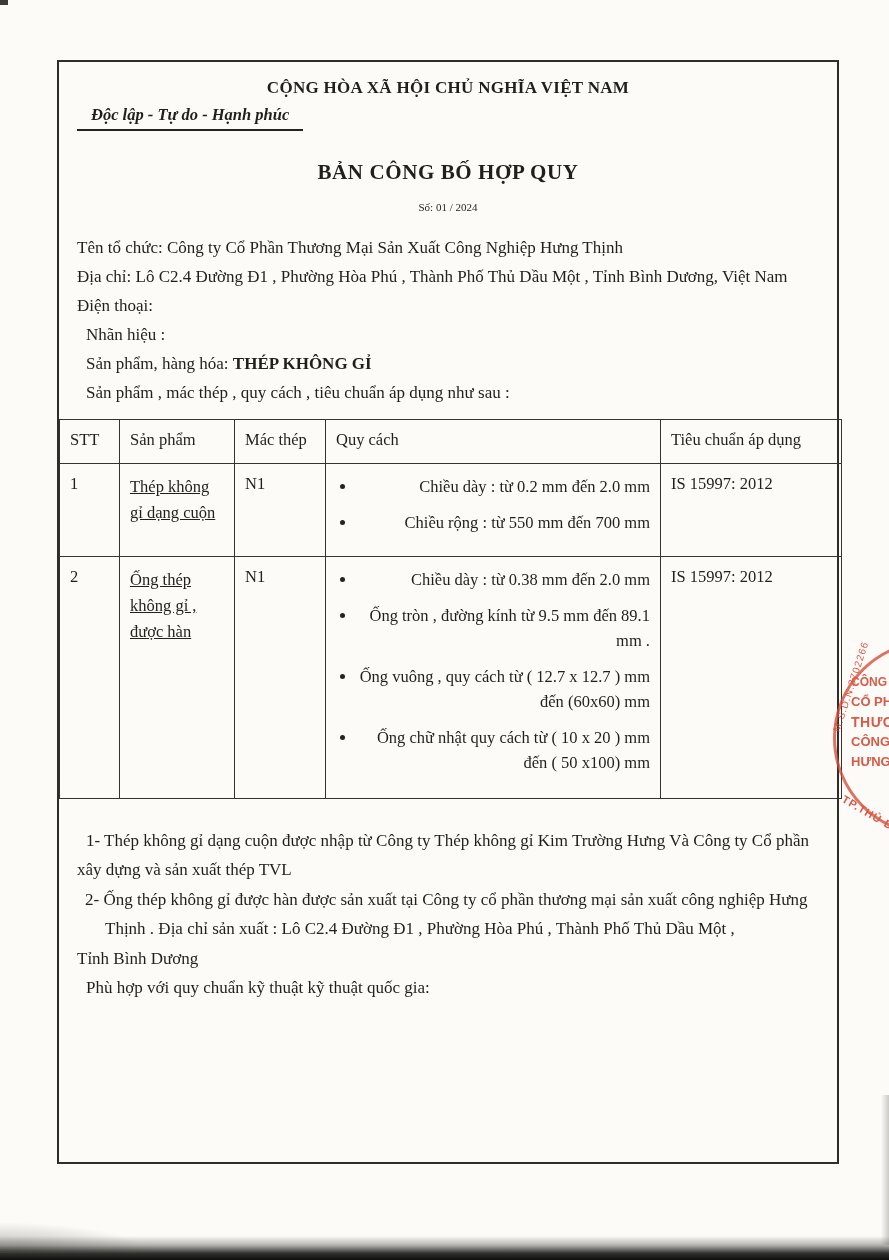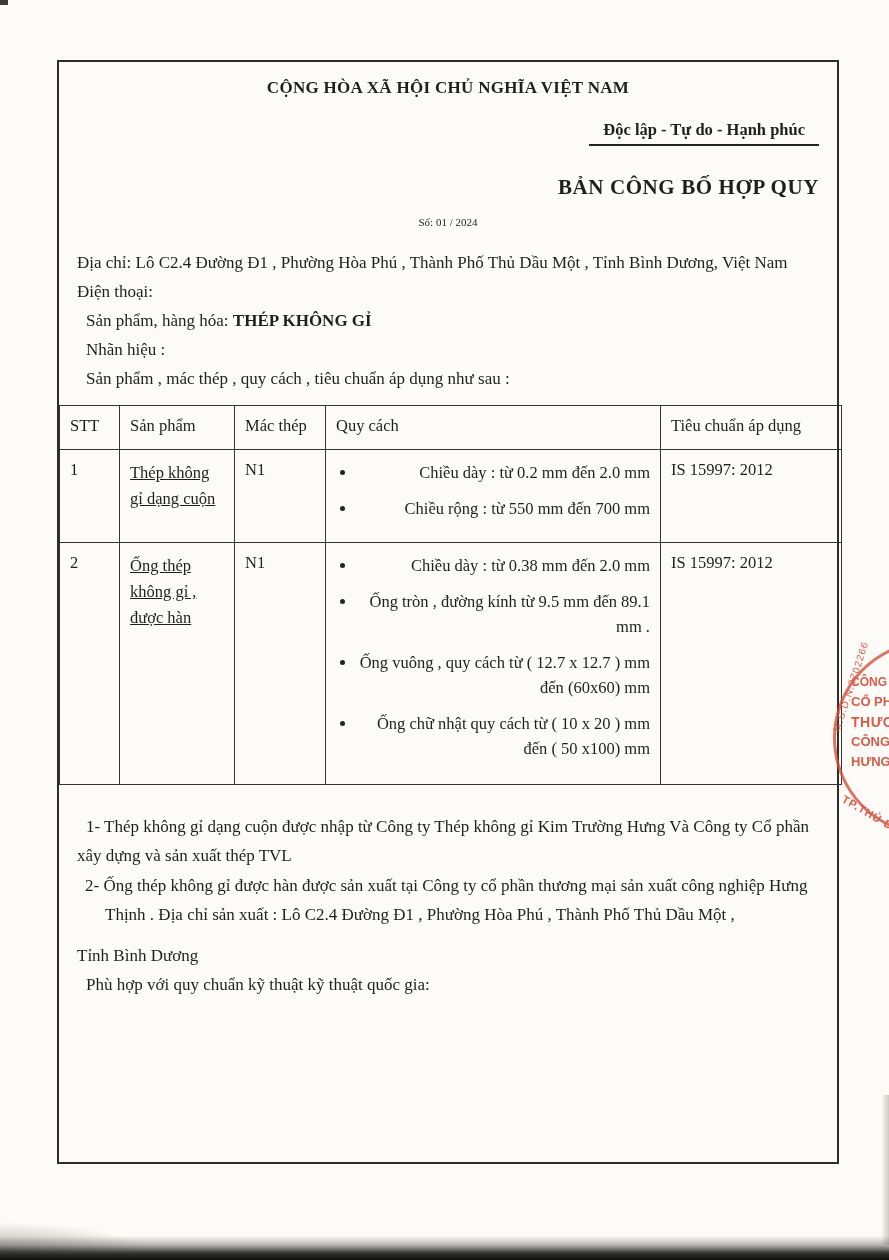--- a/index.html
+++ b/index.html
@@ -12,25 +12,25 @@
   }
   .corner-speck { position:absolute; left:0; top:0; width:8px; height:5px; background:#3c3b38; }
 
   .frame {
     position:absolute; left:57px; top:60px; width:782px; height:1104px;
     border:2px solid #2e2d2a;
   }
   .content { padding:15px 18px 0 18px; font-size:17px; }
 
   .nat-header { text-align:center; font-weight:bold; font-size:17px; letter-spacing:.3px; line-height:22px; }
-  .motto-wrap { text-align:right; margin-top:20px; }
+  .motto-wrap { text-align:left; margin-top:5px;font-style:italic; }
   .motto { display:inline-block; font-weight:bold; font-size:16.5px; line-height:22px;
            border-bottom:2px solid #23221f; padding:0 14px 3px 14px; }
 
-  .title { text-align:right; font-weight:bold; font-size:21px; letter-spacing:.6px; margin-top:28px; line-height:26px; }
+  .title { text-align:center; font-weight:bold; font-size:21px; letter-spacing:.6px; margin-top:28px; line-height:26px; }
   .doc-no { text-align:center; font-size:11px; margin-top:11px; line-height:22px; }
 
   .para-block { margin-top:15px; }
   .line { line-height:29px; }
   .indent { padding-left:9px; }
   .bold { font-weight:bold; }
 
   table.doc-table {
     border-collapse:collapse; table-layout:fixed;
     width:calc(100% + 36px); margin:12px -18px 0 -18px;
@@ -52,21 +52,21 @@
   .cell-mt  { text-align:center; }
   .cell-sp  { text-align:justify; line-height:26px;text-decoration:underline; }
   .cell-qc  { padding-left:22px; padding-right:24px; }
   .qc-item { display:flex; margin-bottom:11px; line-height:25px;text-align:right; }
   .qc-dot { flex:none; width:5px; height:5px; border-radius:50%; background:#24231f; margin:10px 14px 0 4px; }
   .qc-text { flex:1; }
 
   .notes { margin-top:27px; }
   .note1 { line-height:29px; text-indent:9px; }
   .note2 { line-height:29px; padding-left:28px; text-indent:-20px; margin-top:1px; }
-  .province { line-height:29px; margin-top:12px; }
+  .province { line-height:29px; margin-top:1px; }
   .conf-intro { line-height:29px; text-indent:9px; }
   .conformity { line-height:29px; margin:2px -16px 0 -16px; text-indent:25px; text-align:justify; }
 
   
   .stamp { position:absolute; left:833px; top:640px; width:196px; height:196px;
            color:#d64e3a; font-family:"Liberation Sans","DejaVu Sans",sans-serif; opacity:.92; }
   .stamp-ring { position:absolute; inset:0; border:3px solid rgba(214,78,58,.85); border-radius:50%; }
   .stamp-lines { position:absolute; left:18px; top:32px; font-weight:bold; line-height:20px; }
   .stamp-lines .s1 { font-size:12px; }
   .stamp-lines .s2 { font-size:13px; }
@@ -97,24 +97,25 @@
 
       <div class="nat-header">CỘNG HÒA XÃ HỘI CHỦ NGHĨA VIỆT NAM</div>
       <div class="motto-wrap">
         <span class="motto">Độc lập - Tự do - Hạnh phúc</span>
       </div>
 
       <div class="title">BẢN CÔNG BỐ HỢP QUY</div>
       <div class="doc-no">Số: 01 / 2024</div>
 
       <div class="para-block">
+        <div class="line">Tên tổ chức: Công ty Cổ Phần Thương Mại Sản Xuất Công Nghiệp Hưng Thịnh</div>
         <div class="line">Địa chỉ: Lô C2.4 Đường Đ1 , Phường Hòa Phú , Thành Phố Thủ Dầu Một , Tỉnh Bình Dương, Việt Nam</div>
         <div class="line">Điện thoại:</div>
+        <div class="line indent">Nhãn hiệu :</div>
         <div class="line indent"><span>Sản phẩm, hàng hóa: </span><span class="bold">THÉP KHÔNG GỈ</span></div>
-        <div class="line indent">Nhãn hiệu :</div>
         <div class="line indent">Sản phẩm , mác thép , quy cách , tiêu chuẩn áp dụng như sau :</div>
       </div>
 
       <table class="doc-table">
         <colgroup>
           <col class="col-stt">
             <col class="col-sp">
             <col class="col-mt">
             <col class="col-qc">
             <col class="col-tc">

